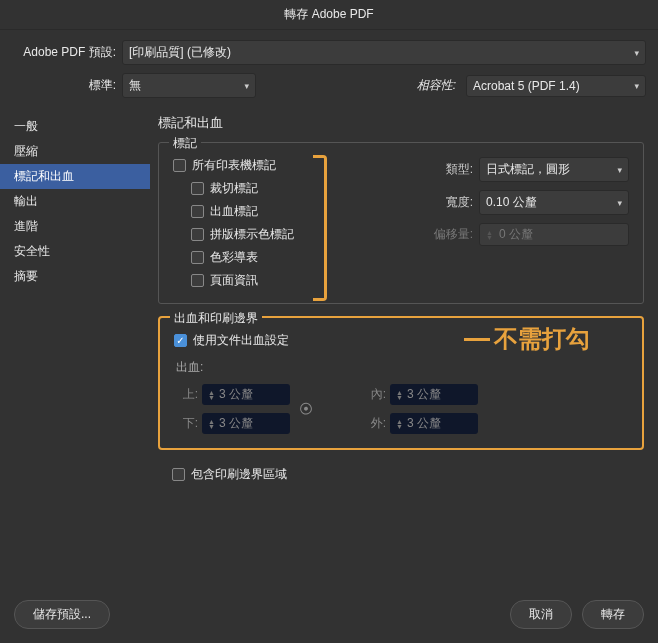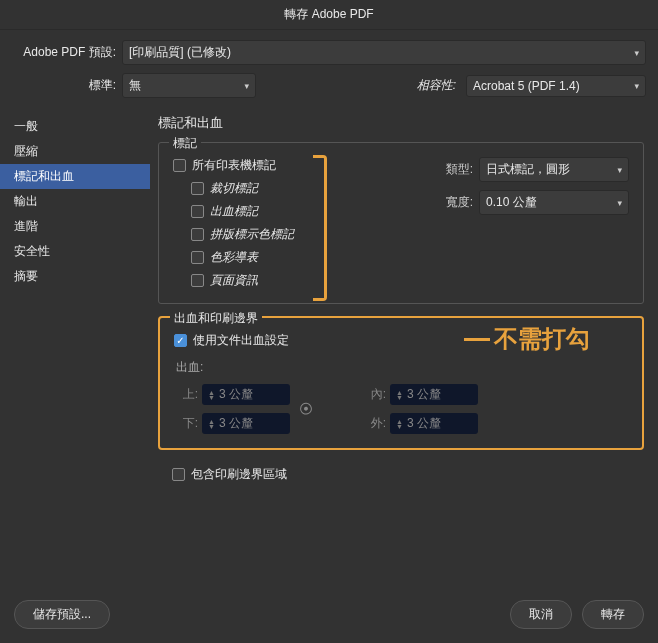--- a/index.html
+++ b/index.html
@@ -20,21 +20,21 @@
 .sidebar { width: 150px; background: #323232; padding: 6px 0; border-right: none; }
 .sidebar-item { padding: 4px 14px; font-size: 12px; cursor: pointer; }
 .sidebar-item.active { background: #3b5fa0; color: #fff; }
 .main { flex: 1; padding: 6px 14px 6px 8px; overflow: auto; position: relative; }
 .section-title { font-size: 13px; margin-bottom: 10px; }
 .fieldset { border: 1px solid #555; border-radius: 3px; padding: 14px 14px 14px 14px; margin-bottom: 12px; position: relative; }
 .legend { position: absolute; top: -8px; left: 10px; background: #323232; padding: 0 4px; font-size: 12px; }
 .marks-content { display: flex; gap: 20px; position: relative; }
 .marks-left { display: flex; flex-direction: column; gap: 6px; }
 .chk-row { display: flex; align-items: center; gap: 6px; }
-.chk-row.sub { margin-left: 18px; font-style: italic; }
+.chk-row.sub { margin-left: 18px; }
 .checkbox { width: 13px; height: 13px; border: 1px solid #888; border-radius: 2px; background: #3c3c3c; display: inline-flex; align-items: center; justify-content: center; flex-shrink: 0; }
 .checkbox.checked { background: #4a90d9; border-color: #4a90d9; }
 .checkbox.checked::after { content: "✓"; font-size: 10px; color: #fff; line-height: 1; }
 .marks-right { display: flex; flex-direction: column; gap: 8px; width: 206px; margin-left:auto; }
 .marks-right .row { justify-content: flex-end; }
 .mr-label { width: 48px; text-align: right; color: #ccc; }
 .mr-label.dim { color: #777; }
 .mr-select { width: 150px; }
 .stepper { background: #3c3c3c; border: 1px solid #2a2a2a; border-radius: 3px; padding: 2px 6px; display: flex; align-items: center; gap: 6px; width: 150px; }
 .stepper .arrows { display: flex; flex-direction: column; line-height: 5px; font-size: 7px; color: #aaa; }
@@ -137,20 +137,30 @@
                 <span class="chev">▾</span>
               </div>
             </div>
             <div class="row">
               <div class="mr-label">寬度:</div>
               <div class="select mr-select">
                 <span>0.10 公釐</span>
                 <span class="chev">▾</span>
               </div>
             </div>
+            <div class="row">
+              <div class="mr-label dim">偏移量:</div>
+              <div class="stepper dim">
+                <span class="arrows">
+                    <span>▲</span>
+                    <span>▼</span>
+                  </span>
+                <span>0 公釐</span>
+              </div>
+            </div>
           </div>
           <div class="bracket" style="left:140px; top:-2px; height:146px;"></div>
         </div>
       </div>
 
       <div class="callout">不需打勾</div>
 
       <div class="fieldset bleed-fieldset">
         <div class="legend">出血和印刷邊界</div>
         <div class="chk-row">

